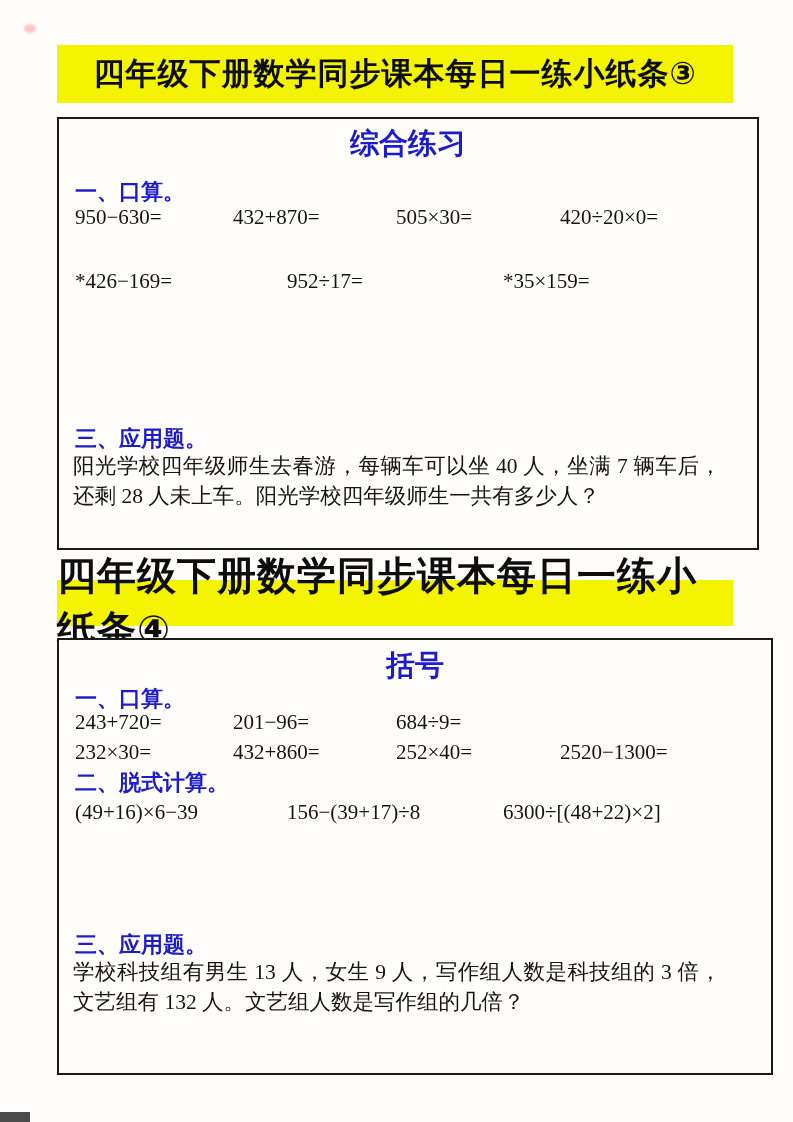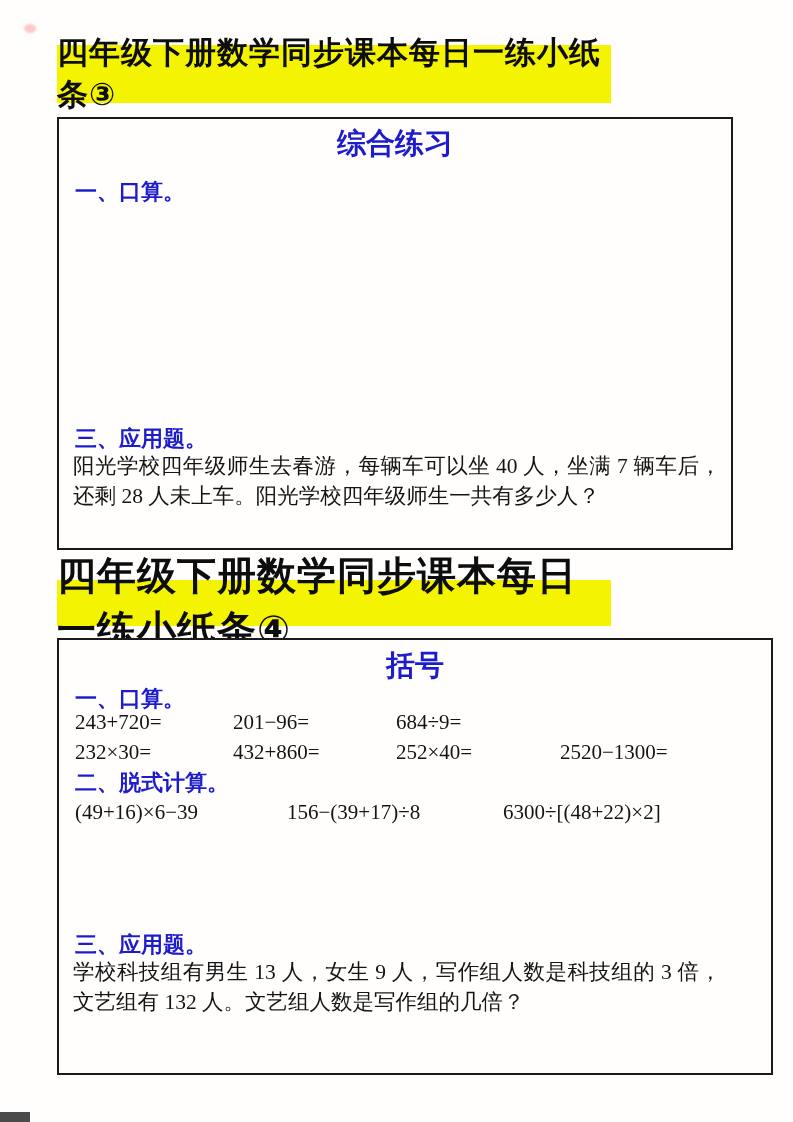--- a/index.html
+++ b/index.html
@@ -2,31 +2,31 @@
 <html><head>
 <meta charset="utf-8">
 <style>
   html,body{margin:0;padding:0;}
   body{
     width:793px;height:1122px;position:relative;background:#fffefd;
     font-family:"Liberation Serif","DejaVu Serif",serif;color:#111;
     overflow:hidden;
   }
   .banner{
-    position:absolute;left:57px;width:554px;background:#f4f400;
+    position:absolute;left:57px;width:676px;background:#f4f400;
     display:flex;align-items:center;justify-content:center;
     font-family:"Liberation Sans","DejaVu Sans",sans-serif;
     font-weight:bold;color:#0d0d0d;letter-spacing:1px;
   }
   .banner1{top:45px;height:58px;font-size:31px;}
   .banner2{top:580px;height:46px;font-size:39px;}
   .box{
     position:absolute;left:57px;width:672px;border:2px solid #1a1a1a;background:#fffefd;
   }
-  .box1{top:117px;height:429px;}
+  .box1{top:117px;height:429px;padding-left:26px;}
   .box2{top:638px;height:433px;padding-left:40px;}
   .box-title{
     position:absolute;left:0;width:100%;text-align:center;
     font-family:"Liberation Sans","DejaVu Sans",sans-serif;
     font-weight:bold;font-size:29px;color:#1c1ccd;
   }
   .sec-heading{
     position:absolute;left:16px;
     font-family:"Liberation Sans","DejaVu Sans",sans-serif;
     font-weight:bold;font-size:22px;color:#1c1ccd;white-space:nowrap;
@@ -58,21 +58,32 @@
 <div class="scan-smudge"></div>
 
 <div class="banner banner1">
   <span>四年级下册数学同步课本每日一练小纸条③</span>
 </div>
 
 <div class="box box1">
   <div class="box-title" style="top:5px;">综合练习</div>
 
   <div class="sec-heading" style="top:58px;">一、口算。</div>
+  <div class="eq-row cols4" style="top:86px;">
+    <span>950−630=</span>
+    <span>432+870=</span>
+    <span>505×30=</span>
+    <span>420÷20×0=</span>
+  </div>
 
+  <div class="eq-row cols3" style="top:150px;">
+    <span>*426−169=</span>
+    <span>952÷17=</span>
+    <span>*35×159=</span>
+  </div>
 
   <div class="sec-heading" style="top:305px;">三、应用题。</div>
   <div class="problem" style="top:332px;">阳光学校四年级师生去春游，每辆车可以坐 40 人，坐满 7 辆车后，还剩 28 人未上车。阳光学校四年级师生一共有多少人？</div>
 </div>
 
 <div class="banner banner2">
   <span>四年级下册数学同步课本每日一练小纸条④</span>
 </div>
 
 <div class="box box2">

